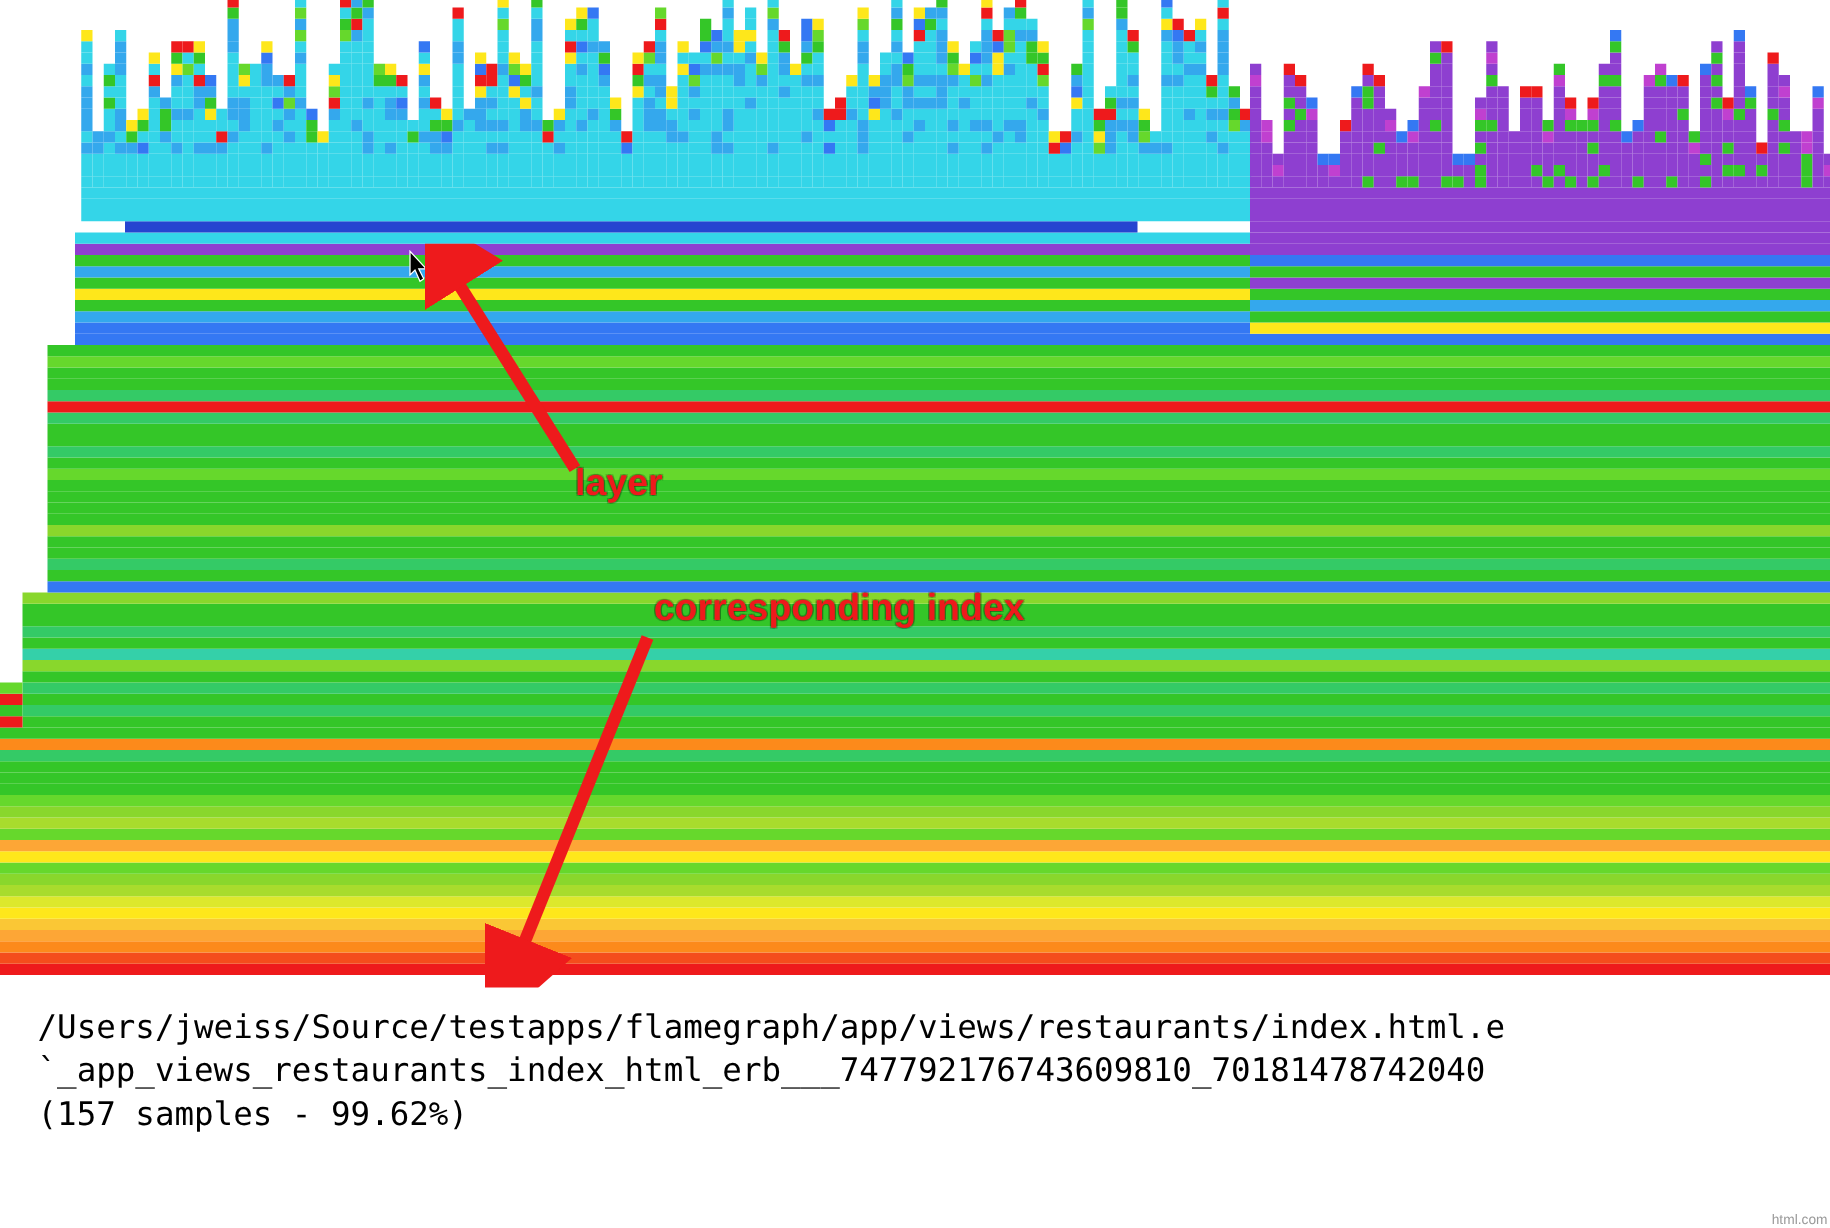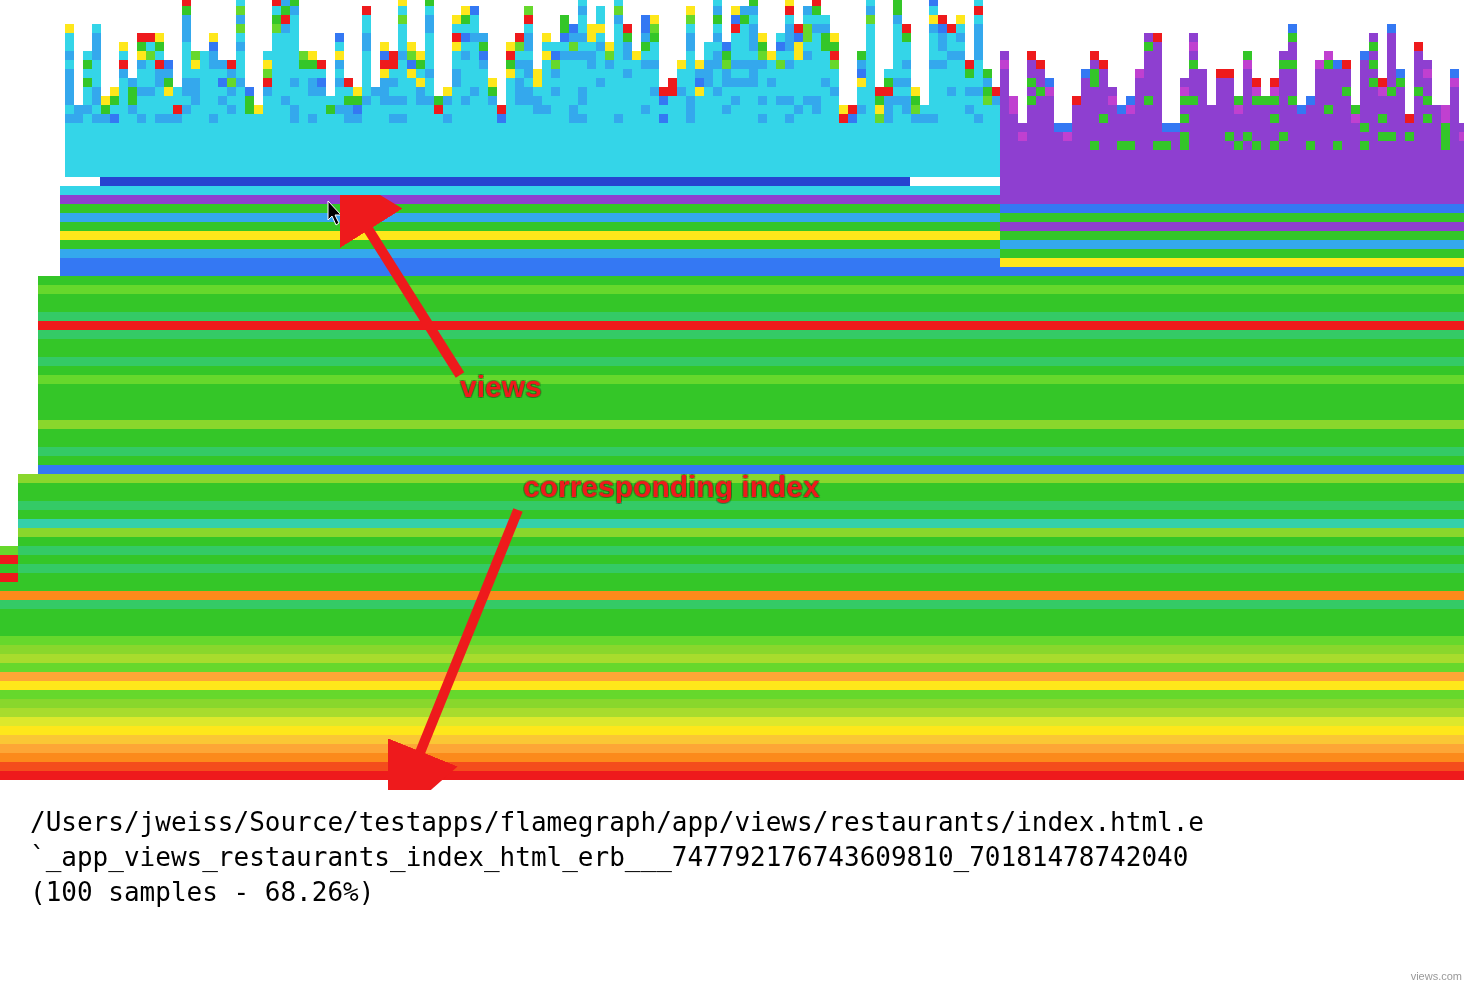--- a/index.html
+++ b/index.html
@@ -1846,30 +1846,30 @@
 
 <svg class="annotation-arrow" style="left:340px; top:195px; width:140px; height:190px;">
   <defs>
     <marker id="arrowhead1" markerWidth="8" markerHeight="8" refX="2" refY="4" orient="auto">
       <polygon points="0 0, 8 4, 0 8" fill="#ee1a1c"></polygon>
     </marker>
   </defs>
   <line x1="120" y1="180" x2="18" y2="18" stroke="#ee1a1c" stroke-width="10" marker-end="url(#arrowhead1)"></line>
 </svg>
 
-<div class="annotation-text" style="left:460px; top:370px;">views</div>
+<div class="annotation-text" style="left:460px; top:370px;">layer</div>
 
 <svg class="annotation-arrow" style="left:388px; top:500px; width:140px; height:290px;">
   <defs>
     <marker id="arrowhead2" markerWidth="8" markerHeight="8" refX="2" refY="4" orient="auto">
       <polygon points="0 0, 8 4, 0 8" fill="#ee1a1c"></polygon>
     </marker>
   </defs>
   <line x1="130" y1="10" x2="25" y2="270" stroke="#ee1a1c" stroke-width="10" marker-end="url(#arrowhead2)"></line>
 </svg>
 
 <div class="annotation-text" style="left:523px; top:470px;">corresponding index</div>
 
 <div class="info-text">/Users/jweiss/Source/testapps/flamegraph/app/views/restaurants/index.html.e
 `_app_views_restaurants_index_html_erb___747792176743609810_70181478742040
-(100 samples - 68.26%)</div>
+(157 samples - 99.62%)</div>
 
-<div class="watermark">views.com</div>
+<div class="watermark">html.com</div>
 
 </body></html>

